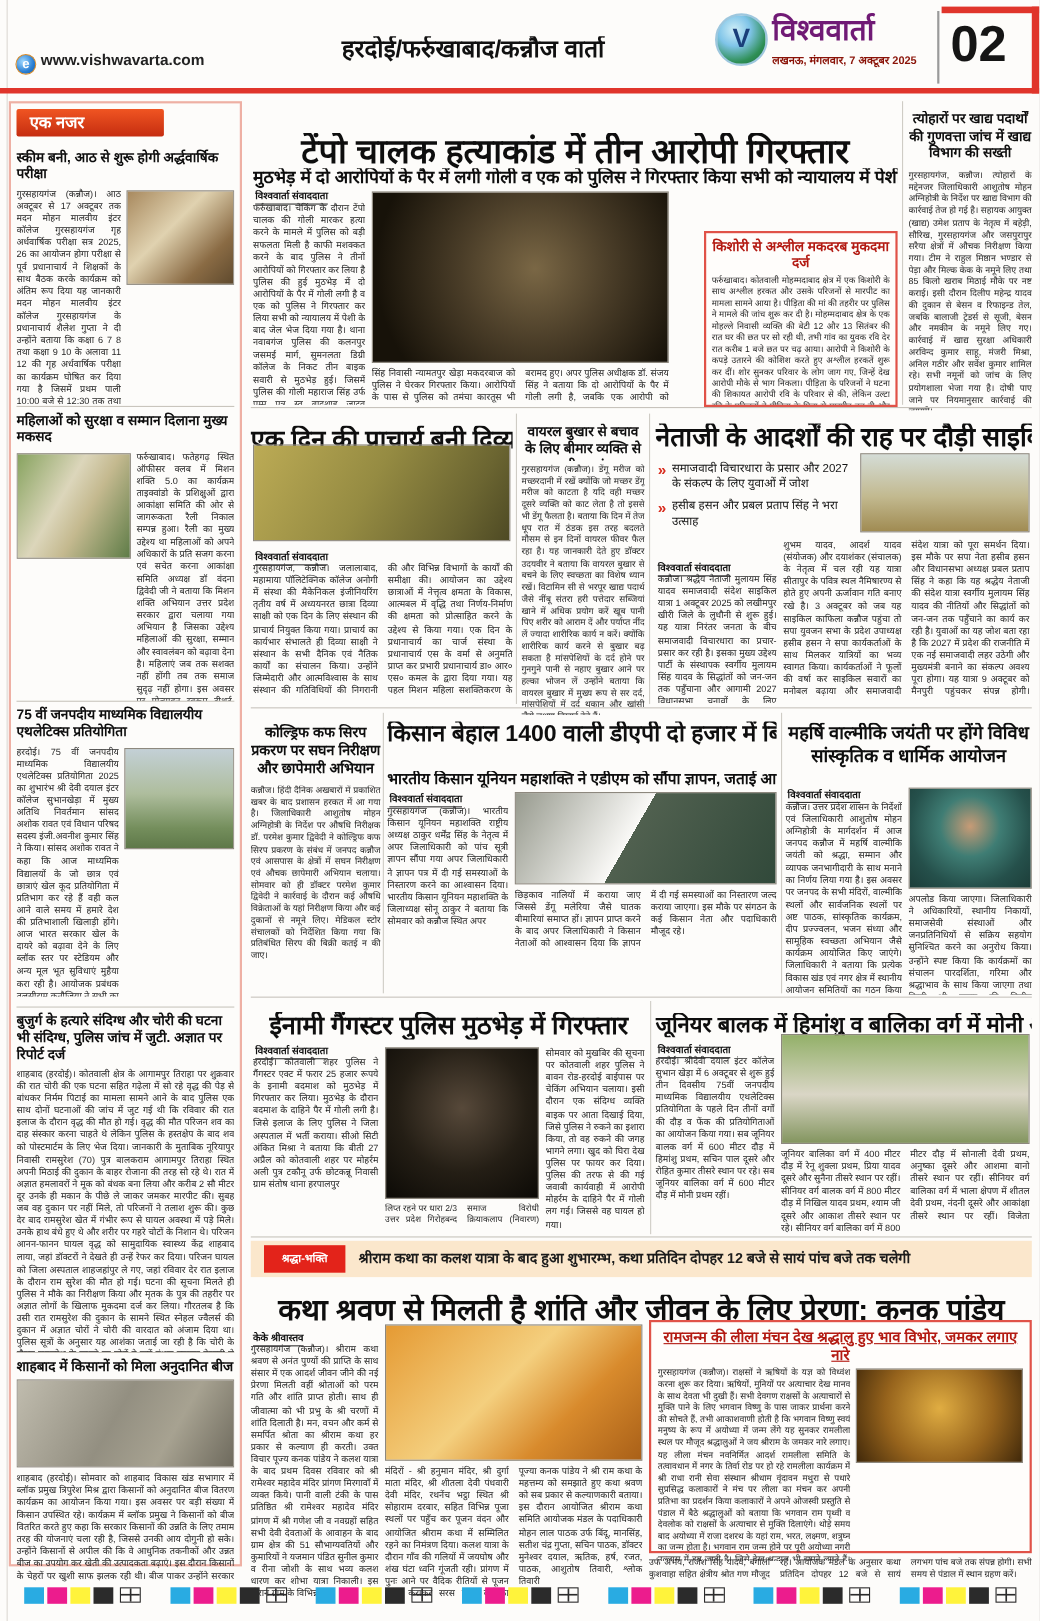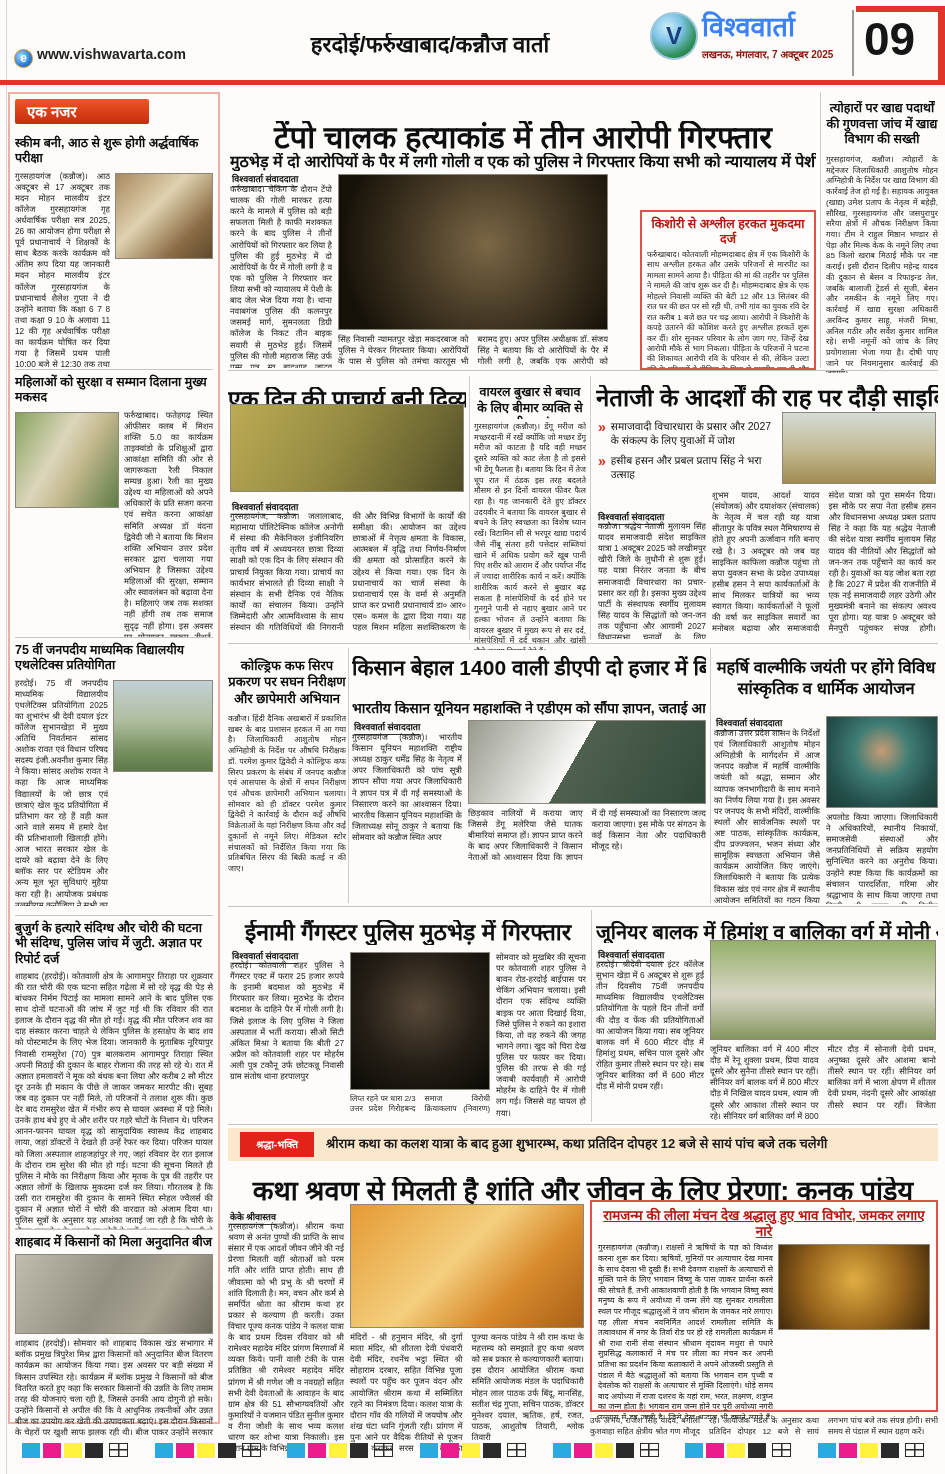--- a/index.html
+++ b/index.html
@@ -16,21 +16,21 @@
   
   .site{font-weight:bold;font-size:14px;color:#222;}
   .eicon{display:inline-block;width:17px;height:17px;border-radius:50%;
          background:radial-gradient(circle at 35% 35%,#9fd8ff,#2a7fd4 60%,#155a9e);
          color:#fff;font-weight:bold;font-size:12px;text-align:center;line-height:17px;
          margin-right:4px;vertical-align:-3px;border:1px solid #d88b2a;}
   .edition{font-weight:bold;font-size:22px;color:#111;}
   .globe{width:44px;height:44px;border-radius:50%;
          background:radial-gradient(circle at 35% 30%,#cfeef7 0%,#7fc4e8 35%,#2e8f55 70%,#1b6b3e 100%);
          border:2px solid #9ec7de;color:#1b3f7a;font-weight:bold;font-size:24px;text-align:center;line-height:44px;}
-  .brand{font-weight:bold;font-size:27px;color:#3b82f6;line-height:1;}
+  .brand{font-weight:bold;font-size:27px;color:#701a75;line-height:1;}
   .dateline{font-size:10px;color:#8a1308;font-weight:bold;margin-top:6px;}
   .pgnum{font-weight:bold;font-size:46px;color:#151515;line-height:1;}
   .redbar{background:#e0352b;}
   
   #sidebar{left:8px;top:92px;width:212px;height:1332px;border:2px solid #eeb0a4;box-sizing:border-box;padding:4px 5px;}
   .eknazar{width:122px;height:25px;background:linear-gradient(180deg,#f05522,#c52d10);
            color:#fff;font-weight:bold;font-size:15px;line-height:25px;padding-left:12px;border-radius:2px;margin:1px 0 7px 0;}
   .sb-art{overflow:hidden;border-bottom:1px solid #c9c5bd;padding-top:5px;}
   .sb-title{font-weight:bold;font-size:12.5px;line-height:1.22;color:#0d0d0d;margin-bottom:4px;}
   .sb-ph-r{float:right;margin:2px 0 3px 5px;}
@@ -82,21 +82,21 @@
   <div class="abs site" style="left:14px;top:46px;">
     <span class="eicon">e</span><span>www.vishwavarta.com</span>
   </div>
   <div class="abs edition hl nowrap" style="left:250px;top:22px;width:360px;">हरदोई/फर्रुखाबाद/कन्नौज वार्ता</div>
   <div class="abs globe" style="left:650px;top:12px;">V</div>
   <div class="abs" style="left:702px;top:14px;">
     <div class="brand">विश्ववार्ता</div>
     <div class="dateline nowrap">लखनऊ,  मंगलवार, 7 अक्टूबर 2025</div>
   </div>
   <div class="abs" style="left:852px;top:10px;width:2px;height:66px;background:#9a9a9a;"></div>
-  <div class="abs pgnum" style="left:864px;top:16px;">09</div>
+  <div class="abs pgnum" style="left:864px;top:16px;">02</div>
   <div class="abs redbar" style="left:856px;top:6px;width:89px;height:6px;"></div>
   <div class="abs redbar" style="left:938px;top:6px;width:7px;height:79px;"></div>
   <div class="abs redbar" style="left:0;top:80px;width:945px;height:5px;"></div>
 
   <div class="abs" id="sidebar">
     <div class="eknazar">एक नजर</div>
 
     <div class="sb-art" style="height:233px;">
       <div class="sb-title">स्कीम बनी, आठ से शुरू होगी अर्द्धवार्षिक परीक्षा</div>
       <div class="ph ph-exam sb-ph-r" style="width:98px;height:86px;"></div>
@@ -127,21 +127,21 @@
     </div>
   </div>
 
   <div class="abs hl nowrap" style="left:230px;top:110px;width:586px;font-size:31px;">टेंपो चालक हत्याकांड में तीन आरोपी गिरफ्तार</div>
   <div class="abs hl nowrap" style="left:230px;top:142px;width:586px;font-size:16px;">मुठभेड़ में दो आरोपियों के पैर में लगी गोली व एक को पुलिस ने गिरफ्तार किया सभी को न्यायालय में पेशी के बाद जेल भेजा</div>
   <div class="abs" style="left:232px;top:168px;"><span class="byl">विश्ववार्ता संवाददाता</span></div>
   <div class="abs bt" style="left:230px;top:184px;width:102px;height:184px;">फर्रुखाबाद। चेकिंग के दौरान टेंपो चालक की गोली मारकर हत्या करने के मामले में पुलिस को बड़ी सफलता मिली है काफी मशक्कत करने के बाद पुलिस ने तीनों आरोपियों को गिरफ्तार कर लिया है पुलिस की हुई मुठभेड़ में दो आरोपियों के पैर में गोली लगी है व एक को पुलिस ने गिरफ्तार कर लिया सभी को न्यायालय में पेशी के बाद जेल भेज दिया गया है। थाना नवाबगंज पुलिस की कलनपुर जसमई मार्ग, सुमनलता डिग्री कॉलेज के निकट तीन बाइक सवारी से मुठभेड़ हुई। जिसमें पुलिस की गोली महाराज सिंह उर्फ पम्मू पुत्र स्व बादशाह जाटव निवासी स्योना भोगांव मैनपुरी के दाहिने पैर व भारत पुत्र स्व लेखराज शाक्य निवासी अगोनापुर अलीगंज एटा के दाहिने पैर में गोली लगी व केशराम पाल उर्फ पूरन पुत्र श्रीकम</div>
   <div class="abs ph ph-night1" style="left:338px;top:174px;width:270px;height:156px;"></div>
   <div class="abs bt cols2" style="left:338px;top:334px;width:270px;height:38px;">सिंह निवासी न्यामतपुर खेड़ा मकदरबाज को पुलिस ने घेरकर गिरफ्तार किया। आरोपियों के पास से पुलिस को तमंचा कारतूस भी बरामद हुए। अपर पुलिस अधीक्षक डॉ. संजय सिंह ने बताया कि दो आरोपियों के पैर में गोली लगी है, जबकि एक आरोपी को घेराबंदी के बाद पुलिस ने गिरफ्तार किया। पकड़े गये हत्यारोपी टैम्पो चालक की हत्या में वांछित थे।</div>
   <div class="abs redbox" style="left:640px;top:210px;width:176px;height:160px;padding:5px;">
-    <div class="redbox-title" style="font-size:12.5px;margin-bottom:3px;">किशोरी से अश्लील हरकत मुकदमा दर्ज</div>
+    <div class="redbox-title" style="font-size:12.5px;margin-bottom:3px;">किशोरी से अश्लील मकदरब मुकदमा दर्ज</div>
     <div class="bt" style="font-size:7.8px;height:118px;">फर्रुखाबाद। कोतवाली मोहम्मदाबाद क्षेत्र में एक किशोरी के साथ अश्लील हरकत और उसके परिजनों से मारपीट का मामला सामने आया है। पीड़िता की मां की तहरीर पर पुलिस ने मामले की जांच शुरू कर दी है। मोहम्मदाबाद क्षेत्र के एक मोहल्ले निवासी व्यक्ति की बेटी 12 और 13 सितंबर की रात घर की छत पर सो रही थी, तभी गांव का युवक रवि देर रात करीब 1 बजे छत पर चढ़ आया। आरोपी ने किशोरी के कपड़े उतारने की कोशिश करते हुए अश्लील हरकतें शुरू कर दीं। शोर सुनकर परिवार के लोग जाग गए, जिन्हें देख आरोपी मौके से भाग निकला। पीड़िता के परिजनों ने घटना की शिकायत आरोपी रवि के परिवार से की, लेकिन उल्टा रवि के परिजनों ने पीड़िता के पिता से मारपीट कर दी और उन्हें जान से मारने की धमकी दी। घटना की सूचना पुलिस को दी गई। मोहम्मदाबाद कोतवाली पुलिस ने तहरीर प्राप्त कर मामले की जांच शुरू कर दी है। पुलिस ने मुकदमा दर्ज कर लिया।</div>
   </div>
 
   <div class="abs vline-col" style="left:820px;top:92px;height:276px;"></div>
   <div class="abs" style="left:826px;top:90px;width:112px;">
     <div class="hl" style="font-size:12.5px;line-height:1.25;height:50px;">त्योहारों पर खाद्य पदार्थों की गुणवत्ता जांच में खाद्य विभाग की सख्ती</div>
     <div class="bt" style="margin-top:4px;height:218px;font-size:8px;">गुरसहायगंज, कन्नौज। त्योहारों के मद्देनजर जिलाधिकारी आशुतोष मोहन अग्निहोत्री के निर्देश पर खाद्य विभाग की कार्रवाई तेज हो गई है। सहायक आयुक्त (खाद्य) उमेश प्रताप के नेतृत्व में बहेड़ी, सौरिख, गुरसहायगंज और जसपुरापुर सरैया क्षेत्रों में औचक निरीक्षण किया गया। टीम ने राहुल मिष्ठान भण्डार से पेड़ा और मिल्क केक के नमूने लिए तथा 85 किलो खराब मिठाई मौके पर नष्ट कराई। इसी दौरान दिलीप महेन्द्र यादव की दुकान से बेसन व रिफाइन्ड तेल, जबकि बालाजी ट्रेडर्स से सूजी, बेसन और नमकीन के नमूने लिए गए। कार्रवाई में खाद्य सुरक्षा अधिकारी अरविन्द कुमार साहू, मंजरी मिश्रा, अनिल गठीर और सर्वेश कुमार शामिल रहे। सभी नमूनों को जांच के लिए प्रयोगशाला भेजा गया है। दोषी पाए जाने पर नियमानुसार कार्रवाई की जाएगी।</div>
   </div>
 
   <div class="abs hline" style="left:228px;top:370px;width:710px;"></div>

